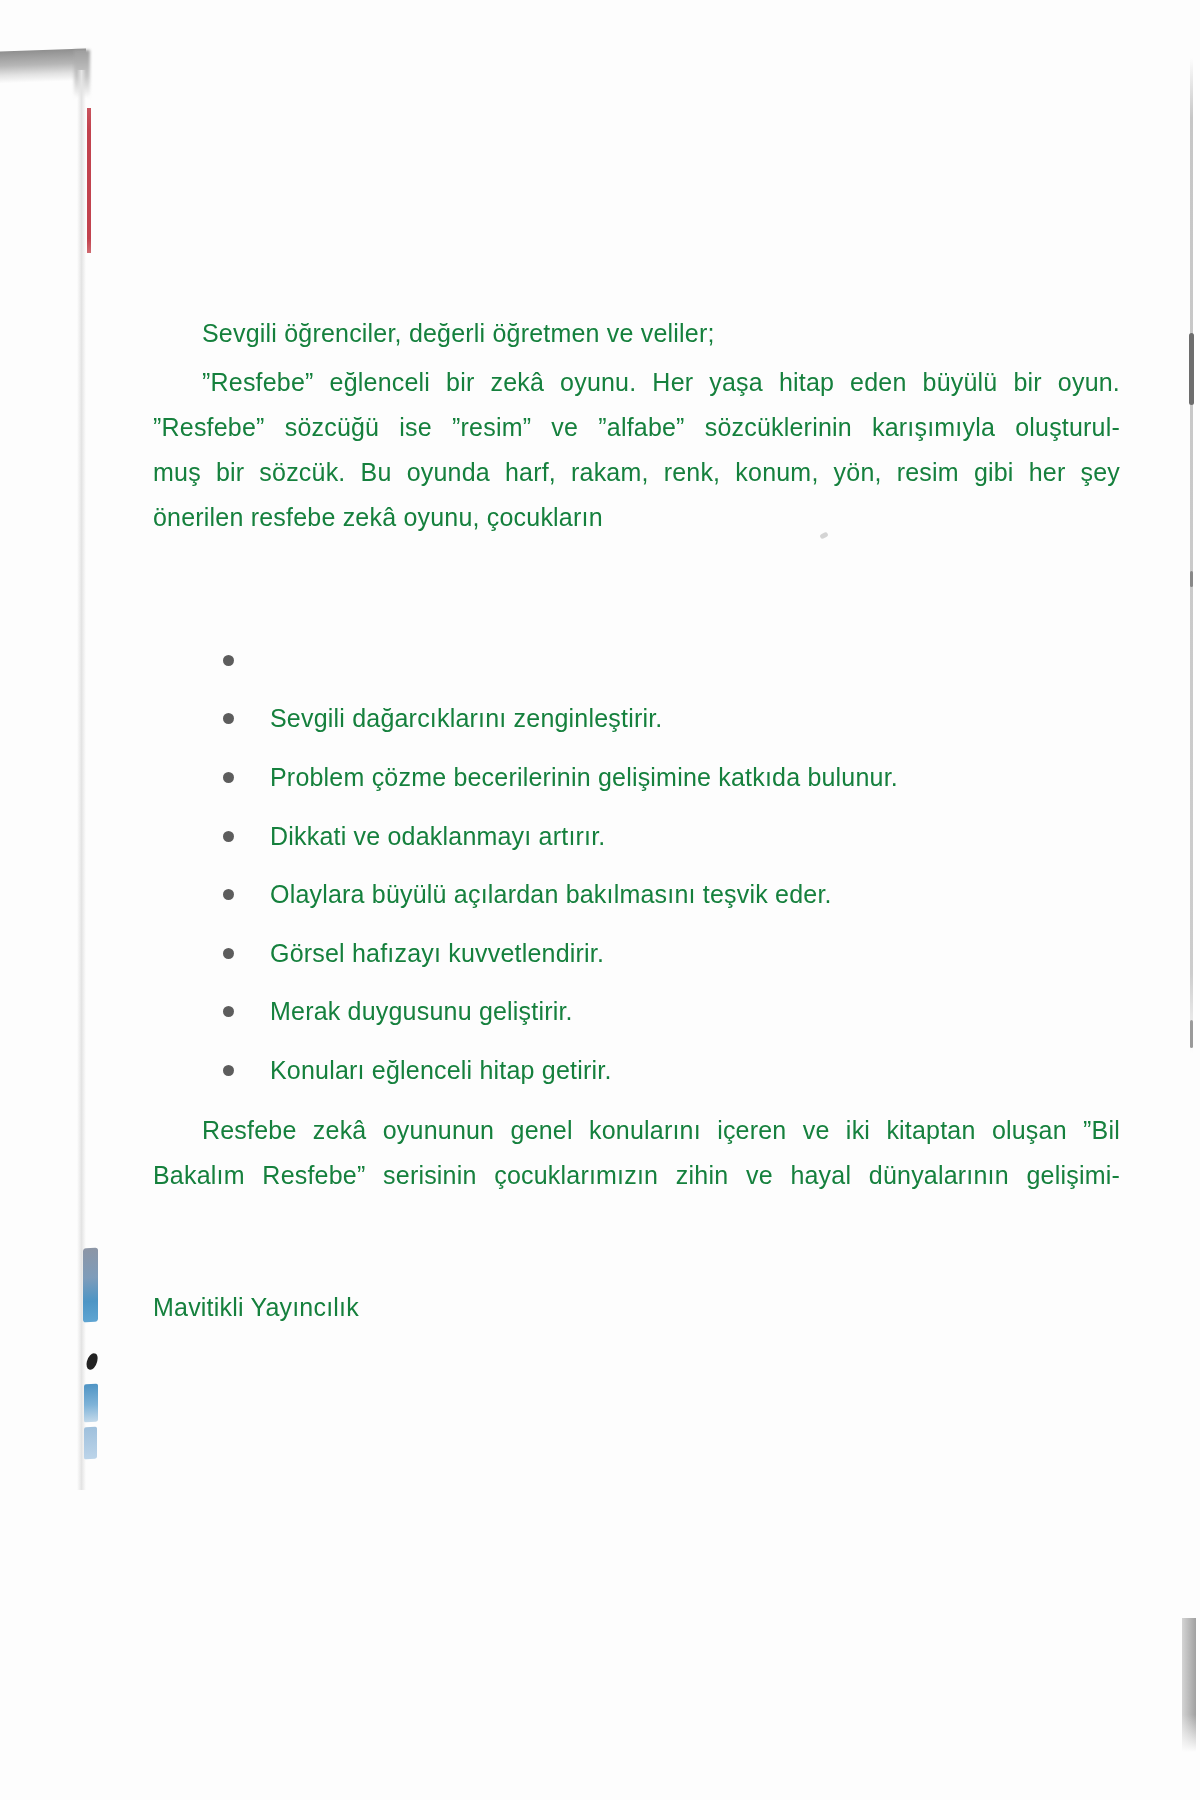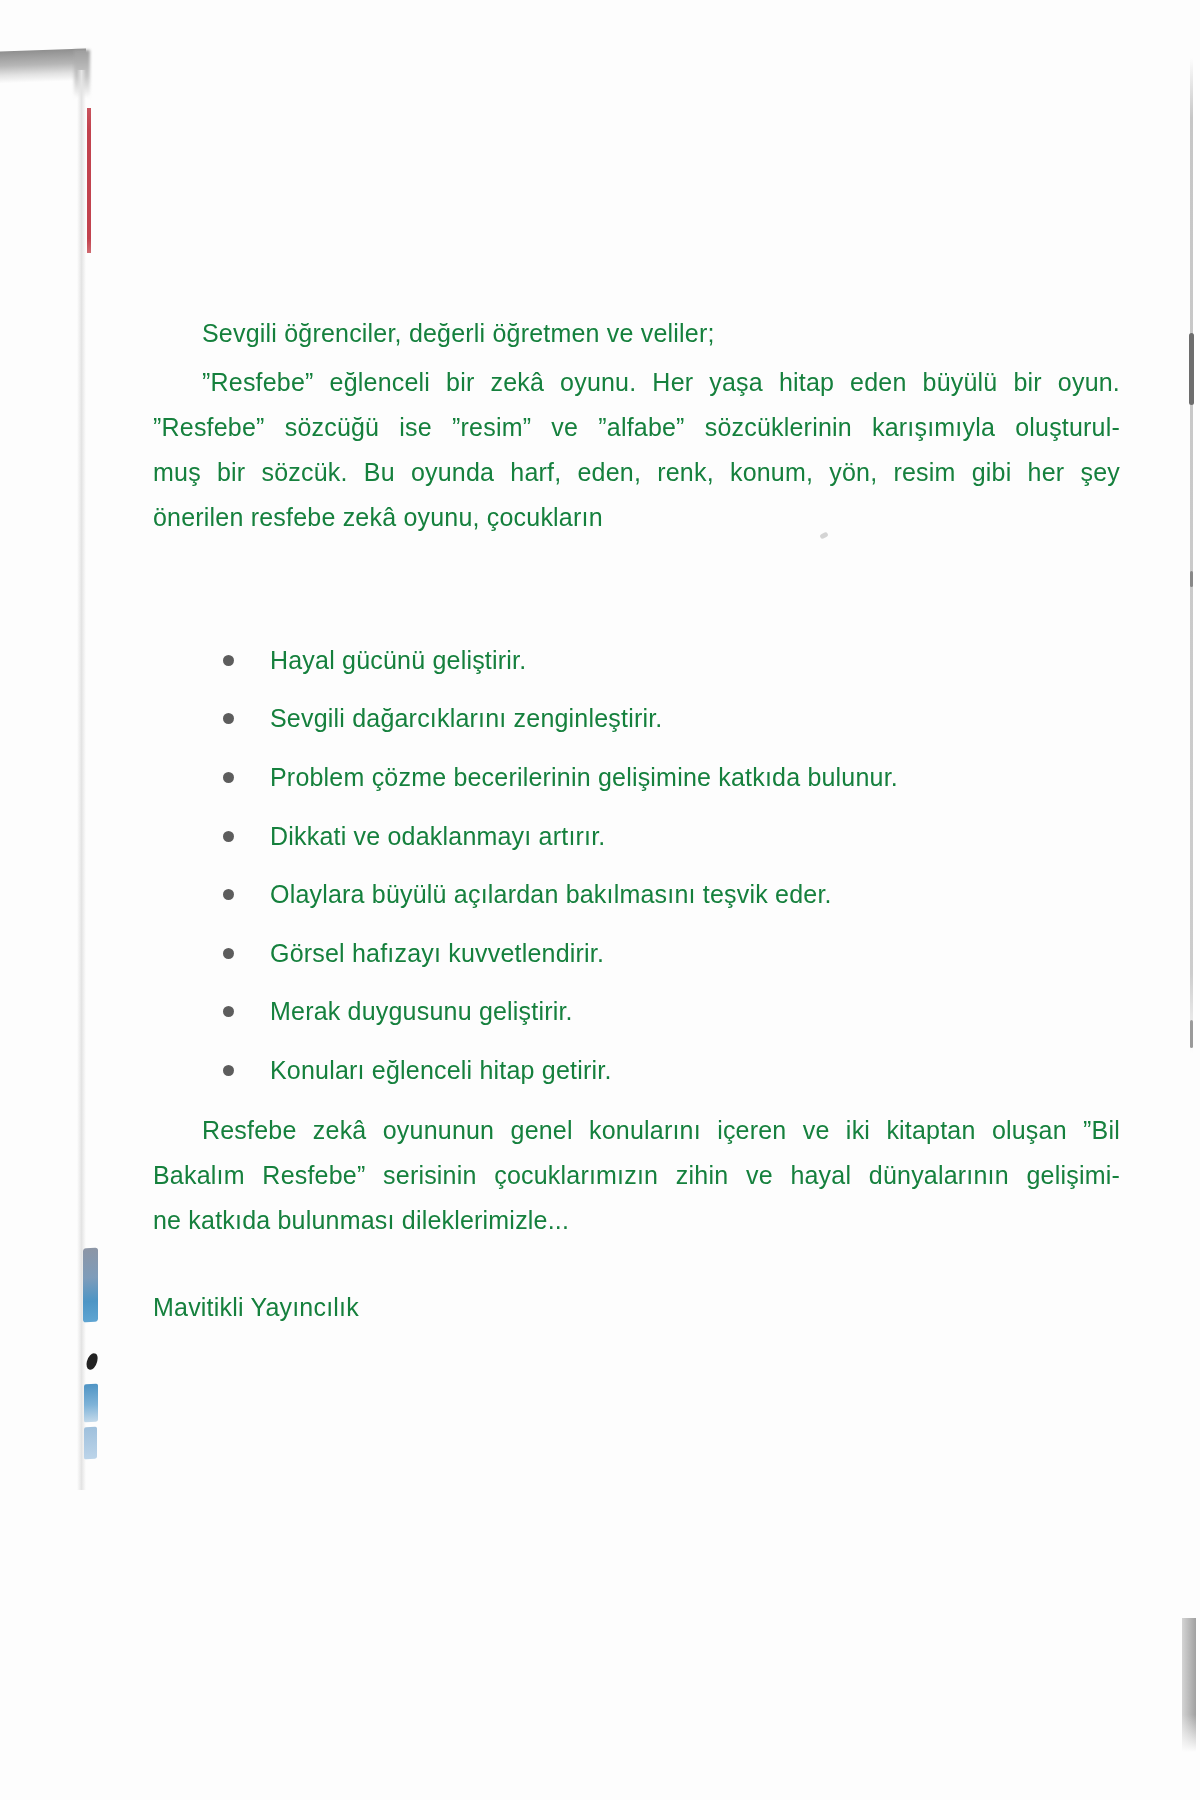--- a/index.html
+++ b/index.html
@@ -133,28 +133,27 @@
   <div class="dark-comma"></div>
   <div class="blue-streak-2"></div>
   <div class="blue-streak-3"></div>
   <div class="speck"></div>
 
   <p class="greeting txt">Sevgili öğrenciler, değerli öğretmen ve veliler;</p>
 
   <div class="para p1 txt">
     <div class="line just indent">”Resfebe” eğlenceli bir zekâ oyunu. Her yaşa hitap eden büyülü bir oyun.</div>
     <div class="line just">”Resfebe” sözcüğü ise ”resim” ve ”alfabe” sözcüklerinin karışımıyla oluşturul-</div>
-    <div class="line just">muş bir sözcük. Bu oyunda harf, eden, renk, konum, yön, resim gibi her şey</div>
+    <div class="line just">muş bir sözcük. Bu oyunda harf, rakam, renk, konum, yön, resim gibi her şey</div>
     <div class="line">önerilen resfebe zekâ oyunu, çocukların</div>
   </div>
 
   <ul class="bullets txt">
     <li class="bullet-row">
       <span class="dot"></span>
-      <span class="bullet-text">Hayal gücünü geliştirir.</span>
     </li>
     <li class="bullet-row">
       <span class="dot"></span>
       <span class="bullet-text">Sevgili dağarcıklarını zenginleştirir.</span>
     </li>
     <li class="bullet-row">
       <span class="dot"></span>
       <span class="bullet-text">Problem çözme becerilerinin gelişimine katkıda bulunur.</span>
     </li>
     <li class="bullet-row">
@@ -175,18 +174,17 @@
     </li>
     <li class="bullet-row">
       <span class="dot"></span>
       <span class="bullet-text">Konuları eğlenceli hitap getirir.</span>
     </li>
   </ul>
 
   <div class="para p2 txt">
     <div class="line just indent">Resfebe zekâ oyununun genel konularını içeren ve iki kitaptan oluşan ”Bil</div>
     <div class="line just">Bakalım Resfebe” serisinin çocuklarımızın zihin ve hayal dünyalarının gelişimi-</div>
-    <div class="line">ne katkıda bulunması dileklerimizle...</div>
   </div>
 
   <div class="signature txt">Mavitikli Yayıncılık</div>
 
 </div>
 
 </body></html>

